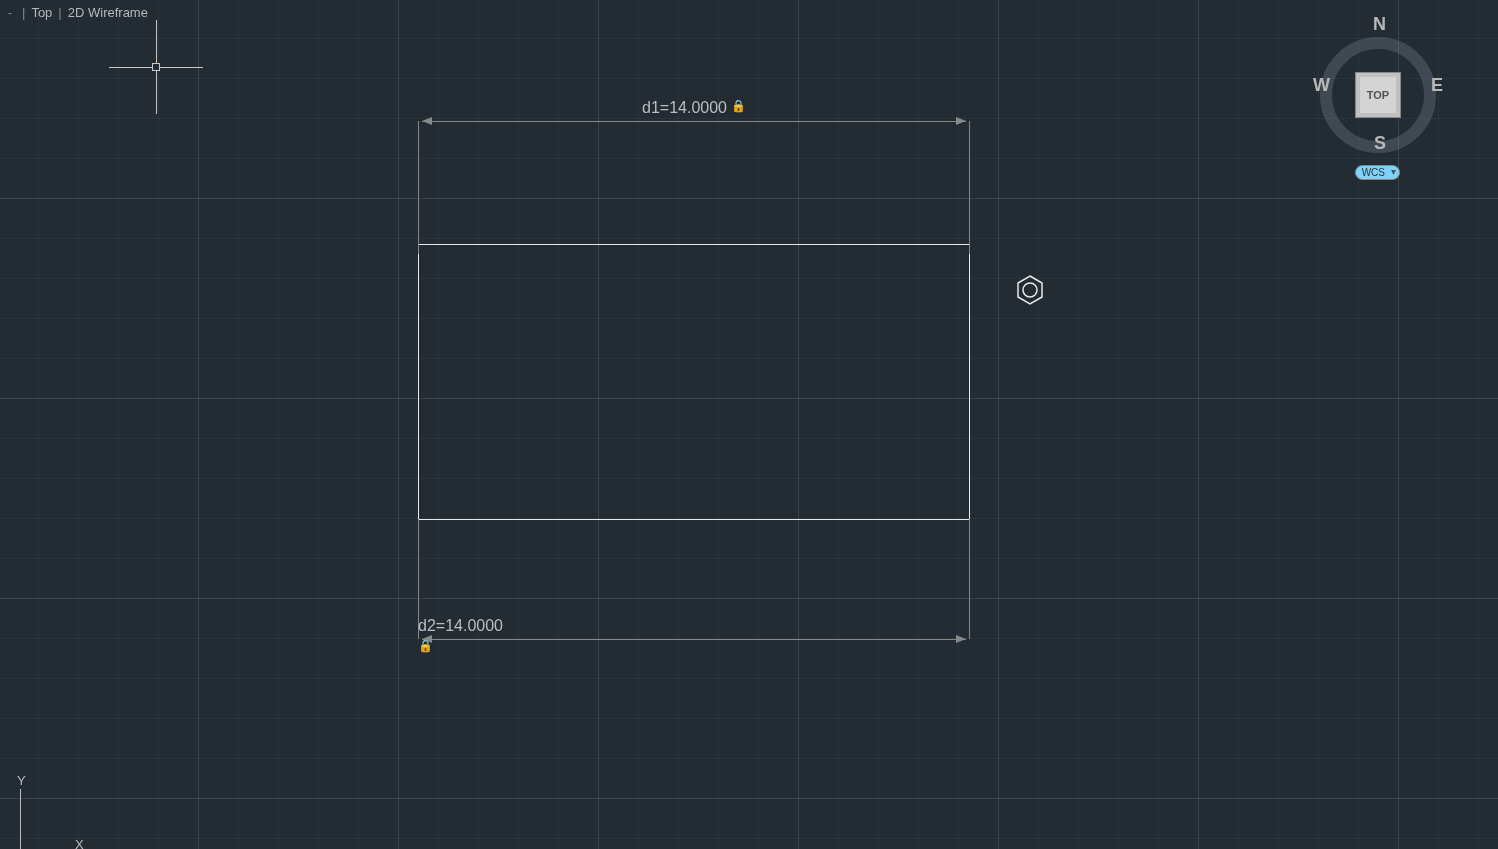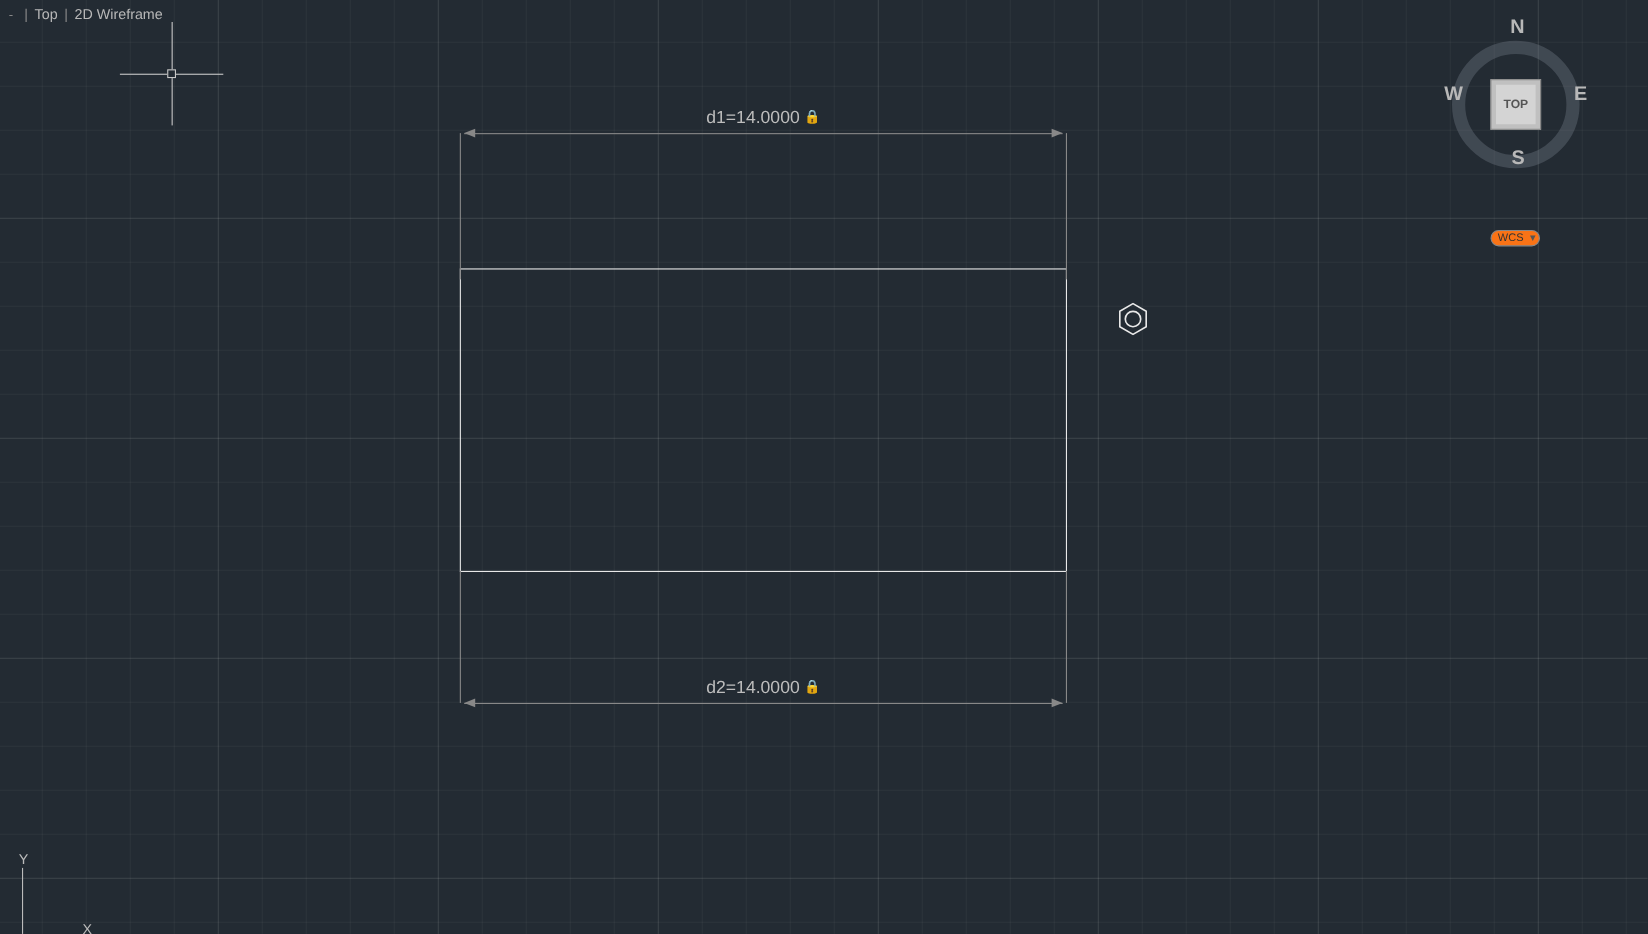--- a/index.html
+++ b/index.html
@@ -136,21 +136,21 @@
       width: 100%;
       text-align: center;
       top: -9px;
       font-size: 16px;
       color: #bdbdbd;
       display: flex;
       justify-content: center;
       align-items: flex-start;
       gap: 4px;
     }
-    .dim-bot .dim-label { top: -9px; }
+    .dim-bot .dim-label { top: -9px; flex-direction: column; }
     .lock-icon {
       display: inline-block;
       font-size: 12px;
       color: #bdbdbd;
     }
 
     .hex-icon {
       position: absolute;
       left: 1015px;
       top: 275px;
@@ -225,29 +225,28 @@
     }
     .viewcube .n { left: 55px; top: -1px; }
     .viewcube .s { left: 56px; top: 118px; }
     .viewcube .w { left: -5px; top: 60px; }
     .viewcube .e { left: 113px; top: 60px; }
 
     .wcs-dropdown {
       position: absolute;
       right: 98px;
       top: 165px;
-      background: #f97316;
+      background: #7dd3fc;
       border: 1px solid #888;
       border-radius: 10px;
       font-size: 10px;
       color: #333;
       padding: 1px 14px 1px 6px;
       cursor: pointer;
       position: absolute;
-      margin-top: 44px;
     }
     .wcs-dropdown::after {
       content: "▾";
       position: absolute;
       right: 3px;
       top: 0px;
       font-size: 10px;
       color: #555;
     }
   </style>

